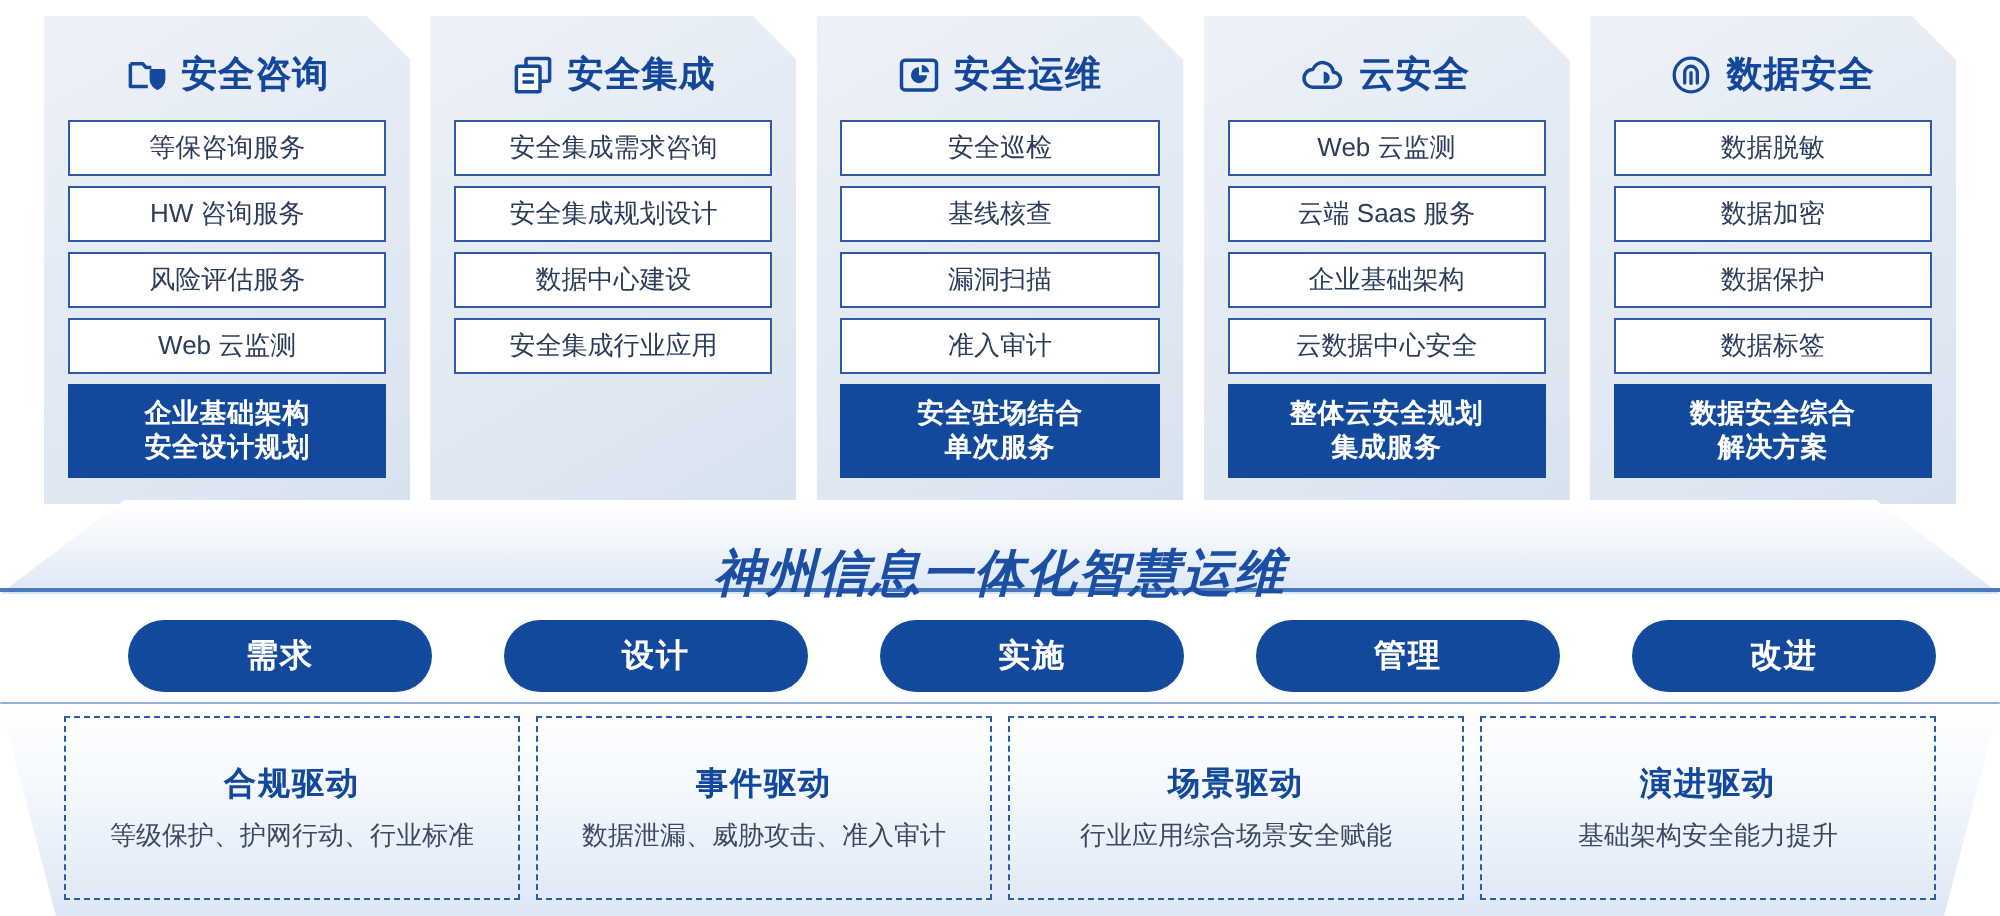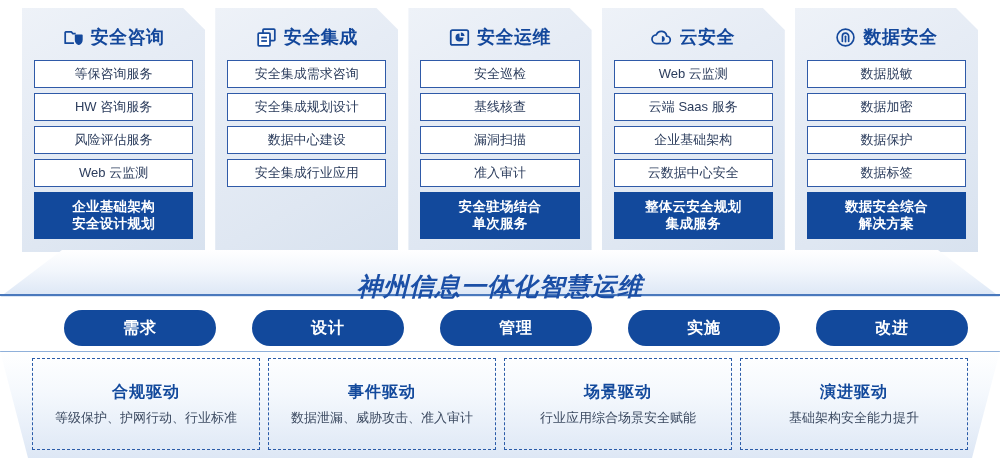--- a/index.html
+++ b/index.html
@@ -224,22 +224,22 @@
       </div>
     </div>
 
   <div class="banner"></div>
   <div class="banner-line"></div>
   <div class="banner-text">神州信息一体化智慧运维</div>
 
   <div class="pills" id="pills">
       <div class="pill">需求</div>
       <div class="pill">设计</div>
+      <div class="pill">实施</div>
       <div class="pill">管理</div>
-      <div class="pill">实施</div>
       <div class="pill">改进</div>
     </div>
 
   <div class="drivers-shape"></div>
   <div class="drivers" id="drivers">
       <div class="driver">
         <div class="driver-title">合规驱动</div>
         <div class="driver-desc">等级保护、护网行动、行业标准</div>
       </div>
       <div class="driver">

